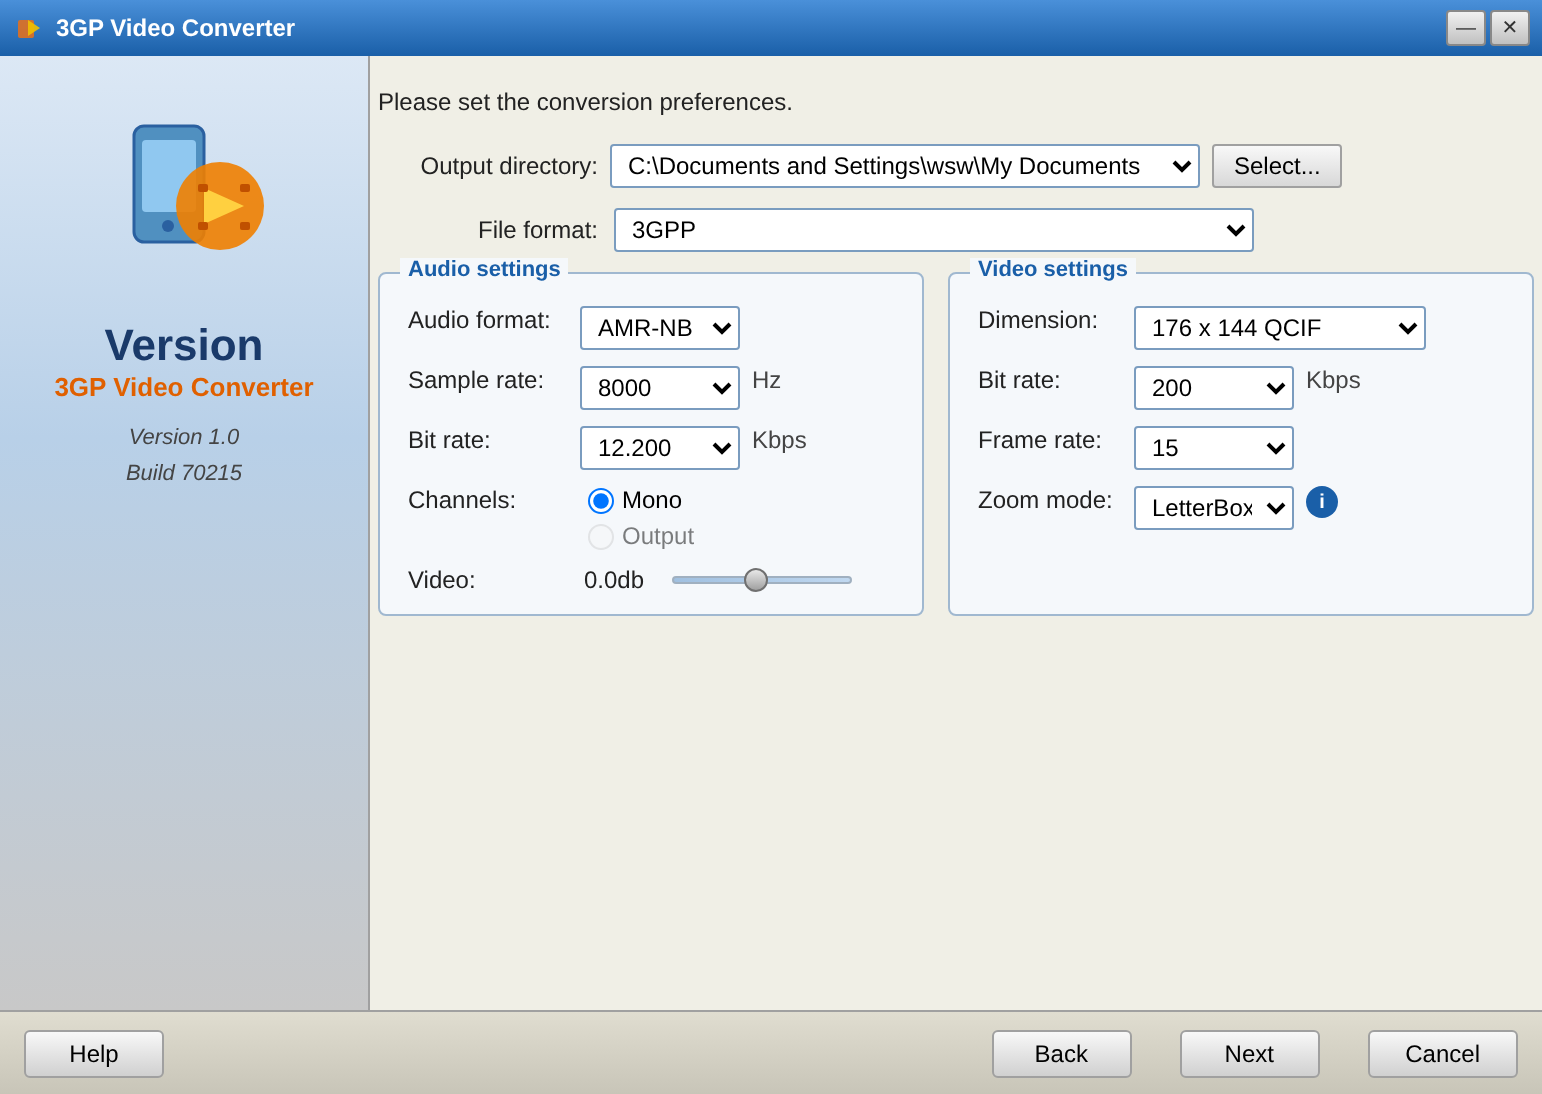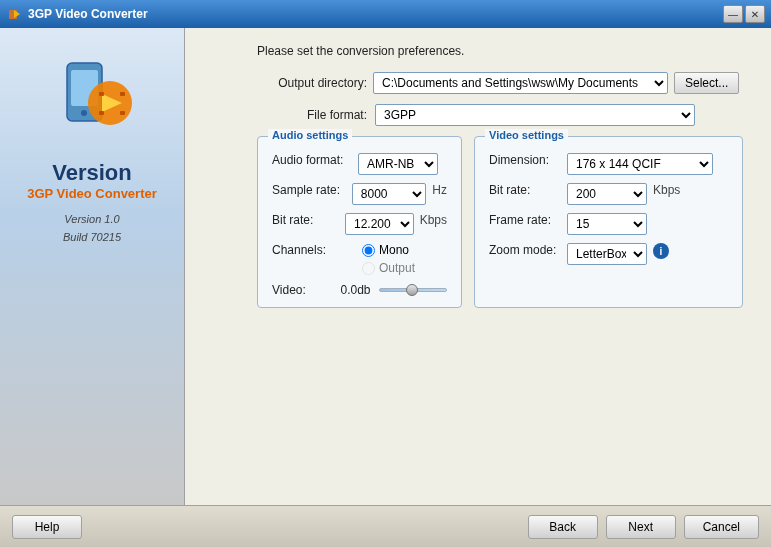--- a/index.html
+++ b/index.html
@@ -82,23 +82,22 @@
     }
     .version-info {
       font-size: 11px;
       color: #444;
       text-align: center;
       line-height: 1.6;
       font-style: italic;
     }
     .right-panel {
       flex: 1;
-      padding: 16px 28px;
+      padding: 16px 4px;
       overflow: auto;
-      margin-left: 44px;
     }
     .instruction-text {
       font-size: 12px;
       color: #222;
       margin-bottom: 14px;
     }
     .form-row {
       display: flex;
       align-items: center;
       margin-bottom: 10px;
@@ -150,21 +149,21 @@
       position: absolute;
       top: -8px;
       left: 10px;
       background: #f5f8fb;
       padding: 0 4px;
       font-size: 11px;
       font-weight: bold;
       color: #1a5fa8;
     }
     .audio-box {
-      width: 205px;
+      width: 273px;
       padding-top: 16px;
     }
     .video-box {
       flex: 1;
       padding-top: 16px;
     }
     .settings-row {
       display: flex;
       align-items: flex-start;
       margin-bottom: 8px;
@@ -239,21 +238,21 @@
       align-items: center;
       justify-content: space-between;
       padding: 0 12px;
     }
     .bottom-left {
       display: flex;
       gap: 8px;
     }
     .bottom-right {
       display: flex;
-      gap: 8px;
+      gap: 24px;
     }
     .btn-bottom {
       background: linear-gradient(to bottom, #f8f8f8, #d0d0d0);
       border: 1px solid #a0a0a0;
       padding: 4px 18px;
       font-size: 12px;
       cursor: pointer;
       border-radius: 3px;
       min-width: 70px;
       text-align: center;

